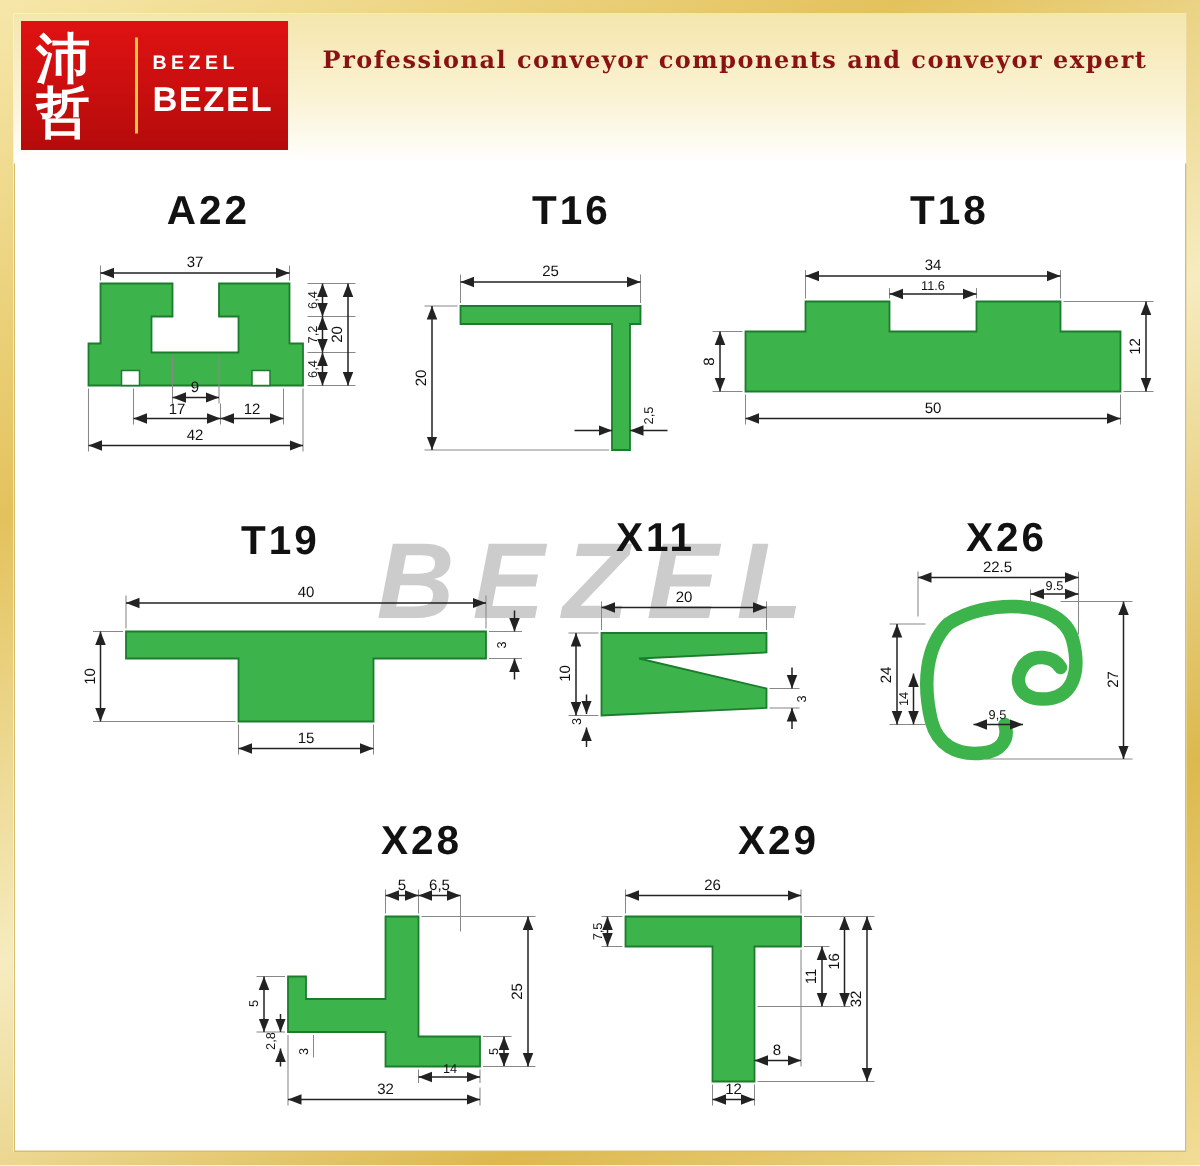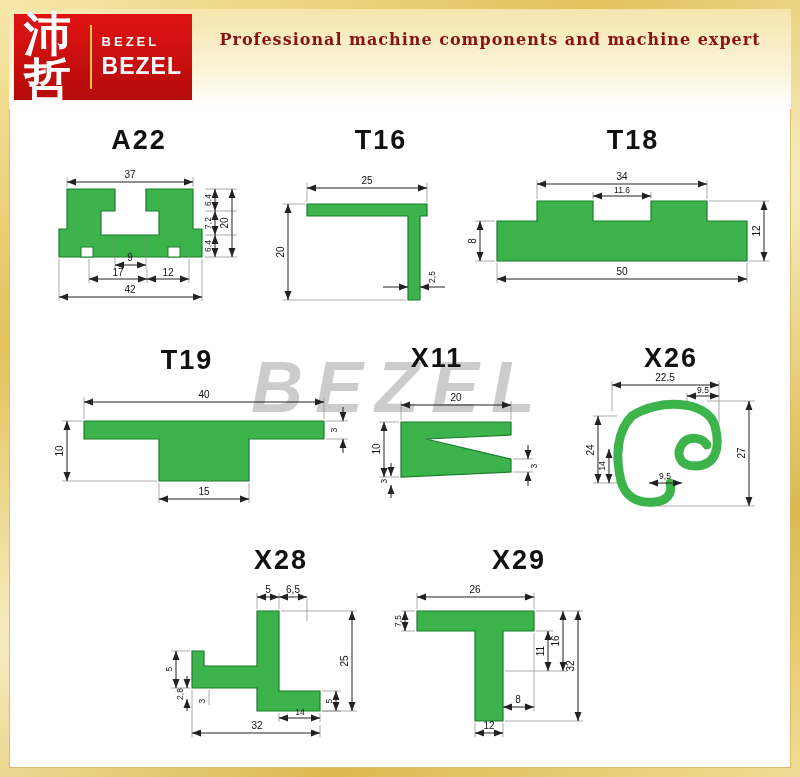--- a/index.html
+++ b/index.html
@@ -5,21 +5,21 @@
   html,body{margin:0;padding:0;background:#fff;}
   .stage{position:relative;width:800px;height:777px;overflow:hidden;
          font-family:"Liberation Sans",sans-serif;
          background:linear-gradient(150deg,#f6e7a9 0%,#e3c25c 28%,#f6ecc0 52%,#dcb94e 78%,#f1dd96 100%);}
   .page{position:absolute;inset:9px;background:#fff;box-shadow:inset 0 0 0 1px #d9bd6d;overflow:hidden;}
   .header{position:absolute;top:0;left:0;right:0;height:100px;
           background:linear-gradient(180deg,#f5e6ad 0%,#faf2d3 55%,#ffffff 100%);}
   .logo{position:absolute;top:5px;left:5px;width:178px;height:86px;box-sizing:border-box;
         background:linear-gradient(180deg,#e01212,#b50b0b);
         display:flex;align-items:center;gap:10px;padding:4px 10px;}
-  .logo-cn{color:#fff;font-size:47px;font-weight:bold;font-family:"DejaVu Serif",serif;line-height:1;}
+  .logo-cn{color:#fff;font-size:36px;font-weight:bold;font-family:"DejaVu Serif",serif;line-height:1;}
   .logo-div{width:2px;height:64px;background:#f0c93c;}
   .logo-col{display:flex;flex-direction:column;gap:4px;color:#fff;}
   .logo-sm{font-size:13px;letter-spacing:3px;font-weight:bold;}
   .logo-lg{font-size:23px;letter-spacing:1px;font-weight:bold;}
   .titles{position:absolute;left:188px;right:8px;top:12px;text-align:center;color:#8a1212;}
   .company{font-family:"DejaVu Serif",serif;font-weight:bold;font-size:28px;letter-spacing:1px;white-space:nowrap;}
   .tagline{font-family:"DejaVu Serif",serif;font-weight:bold;font-size:16px;margin-top:9px;letter-spacing:1px;}
   .drawings{position:absolute;top:100px;left:0;}
   .drawings text{font-family:"Liberation Sans",sans-serif;}
   .shape{fill:#3db44b;stroke:#1b7c2d;stroke-width:1.2;}
@@ -42,21 +42,21 @@
     <div class="header">
       <div class="logo">
         <div class="logo-cn">沛哲</div>
         <div class="logo-div"></div>
         <div class="logo-col">
           <div class="logo-sm">BEZEL</div>
           <div class="logo-lg">BEZEL</div>
         </div>
       </div>
       <div class="titles">
-        <div class="tagline">Professional machine components and machine expert</div>
+        <div class="tagline">Professional conveyor components and conveyor expert</div>
       </div>
     </div>
 
     <svg class="drawings" width="782" height="668" viewBox="0 0 782 668">
       <defs>
         <marker id="ar" viewBox="0 0 10 10" refX="9" refY="5" markerWidth="10" markerHeight="10" orient="auto-start-reverse" markerUnits="userSpaceOnUse">
           <path d="M0,1.5 L9,5 L0,8.5 Z" fill="#222"></path>
         </marker>
       </defs>
 

